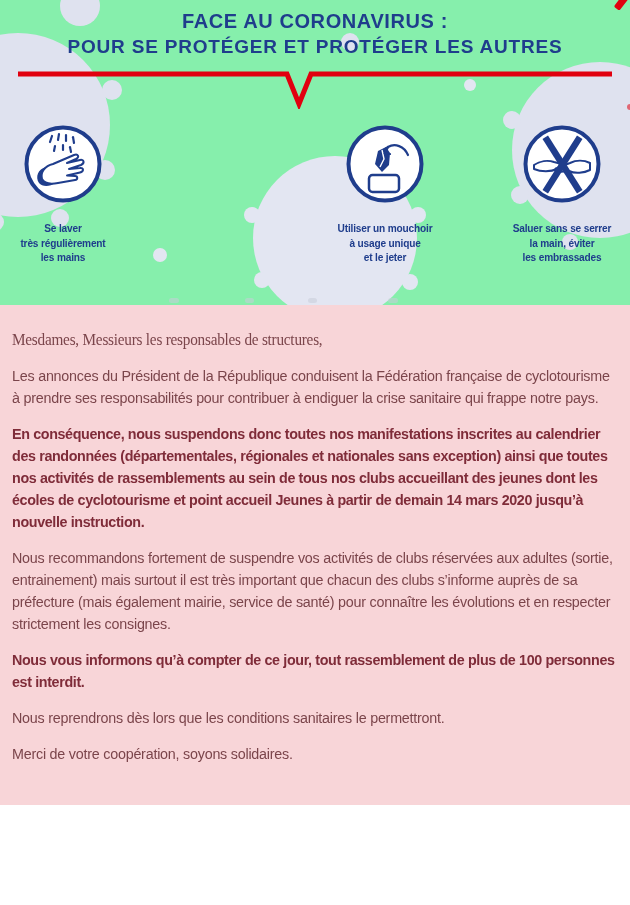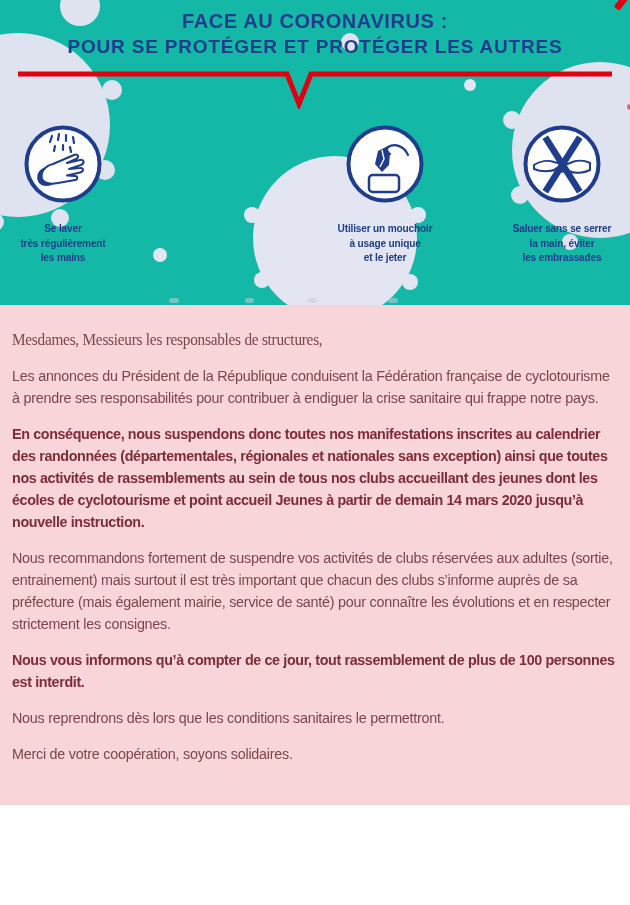--- a/index.html
+++ b/index.html
@@ -1,20 +1,20 @@
 <!DOCTYPE html>
 <html><head>
 <meta charset="utf-8">
 <style>
   html,body{margin:0;padding:0;background:#fff;}
   .poster{position:relative;width:630px;height:905px;overflow:hidden;
           font-family:"Liberation Sans",sans-serif;}
 
   
-  .top{position:relative;width:630px;height:305px;background:#14b8a6;overflow:hidden;}
+  .top{position:relative;width:630px;height:305px;background:#86efac;overflow:hidden;}
   .decor{position:absolute;inset:0;}
   .title{position:relative;text-align:center;color:#1f3d8c;font-weight:bold;margin:0;}
   .title.l1{padding-top:9px;font-size:20px;letter-spacing:.6px;line-height:24px;}
   .title.l2{font-size:19px;letter-spacing:.8px;line-height:27px;}
   .divider{position:absolute;left:0;top:63px;}
 
   .tip{position:absolute;top:123px;width:170px;text-align:center;}
   .tip .icon-wrap{width:82px;height:82px;margin:0 auto;}
   .tip-caption{margin-top:16px;font-size:11.5px;font-weight:bold;color:#1f3d8c;
                line-height:14.5px;white-space:pre-line;

